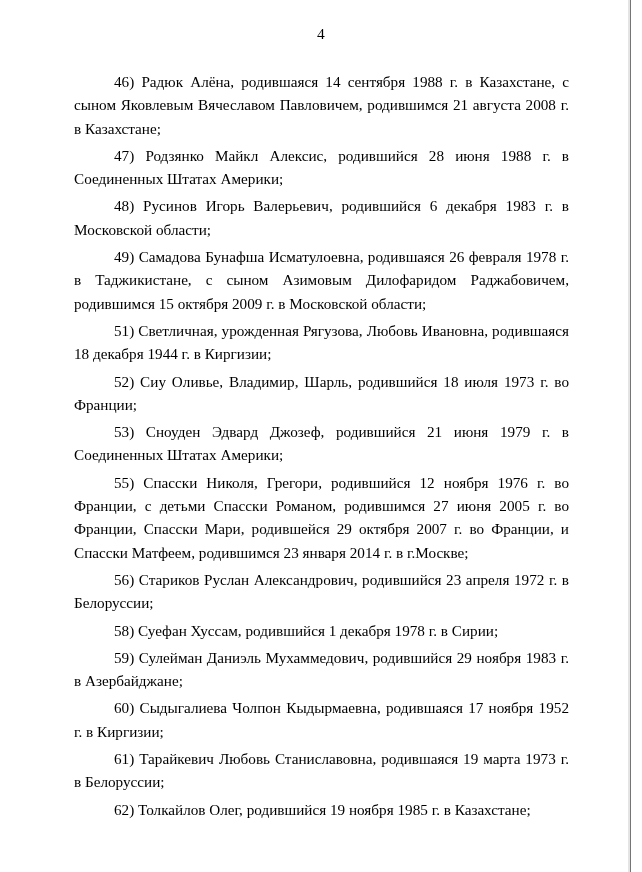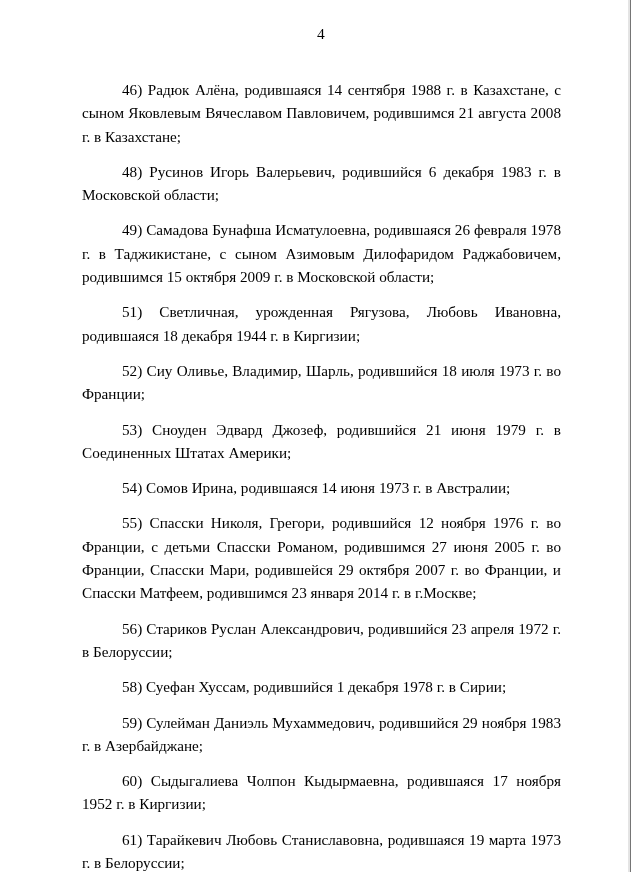--- a/index.html
+++ b/index.html
@@ -35,21 +35,21 @@
     left: 70px;
     width: 503px;
     font-size: 15.2px;
     line-height: 23.3px;
     text-align: justify;
     text-justify: inter-word;
     -webkit-hyphens: none;
     hyphens: none;
   }
   .entry {
-    margin: 12px;
+    margin: 4px;
     padding: 0;
     text-indent: 40px;
     text-align: justify;
     text-align-last: left;
   }
   
   .scan-edge {
     position: absolute;
     top: 0;
     right: 11px;
@@ -70,26 +70,26 @@
 </style>
 </head>
 <body>
 
 <div class="page">
 
   <div class="page-number">4</div>
 
   <div class="body-text">
       <p class="entry">46)  Радюк Алёна, родившаяся 14 сентября 1988 г. в Казахстане, с сыном Яковлевым Вячеславом Павловичем, родившимся 21 августа 2008 г. в Казахстане;</p>
+      <p class="entry">47)  Родзянко Майкл Алексис, родившийся 28 июня 1988 г. в Соединенных Штатах Америки;</p>
       <p class="entry">48)  Русинов Игорь Валерьевич, родившийся 6 декабря 1983 г. в Московской области;</p>
       <p class="entry">49)  Самадова Бунафша Исматулоевна, родившаяся 26 февраля 1978 г. в Таджикистане, с сыном Азимовым Дилофаридом Раджабовичем, родившимся 15 октября 2009 г. в Московской области;</p>
       <p class="entry">51)  Светличная, урожденная Рягузова, Любовь Ивановна, родившаяся 18 декабря 1944 г. в Киргизии;</p>
       <p class="entry">52)  Сиу Оливье, Владимир, Шарль, родившийся 18 июля 1973 г. во Франции;</p>
       <p class="entry">53)  Сноуден Эдвард Джозеф, родившийся 21 июня 1979 г. в Соединенных Штатах Америки;</p>
-      <p class="entry">54)  Сомов Ирина, родившаяся 14 июня 1973 г. в Австралии;</p>
       <p class="entry">55)  Спасски Николя, Грегори, родившийся 12 ноября 1976 г. во Франции, с детьми Спасски Романом, родившимся 27 июня 2005 г. во Франции, Спасски Мари, родившейся 29 октября 2007 г. во Франции, и Спасски Матфеем, родившимся 23 января 2014 г. в г.Москве;</p>
       <p class="entry">56)  Стариков Руслан Александрович, родившийся 23 апреля 1972 г. в Белоруссии;</p>
       <p class="entry">58)  Суефан Хуссам, родившийся 1 декабря 1978 г. в Сирии;</p>
       <p class="entry">59)  Сулейман Даниэль Мухаммедович, родившийся 29 ноября 1983 г. в Азербайджане;</p>
       <p class="entry">60)  Сыдыгалиева Чолпон Кыдырмаевна, родившаяся 17 ноября 1952 г. в Киргизии;</p>
       <p class="entry">61)  Тарайкевич Любовь Станиславовна, родившаяся 19 марта 1973 г. в Белоруссии;</p>
       <p class="entry">62)  Толкайлов Олег, родившийся 19 ноября 1985 г. в Казахстане;</p>
     </div>
 
   <div class="scan-edge-soft"></div>

